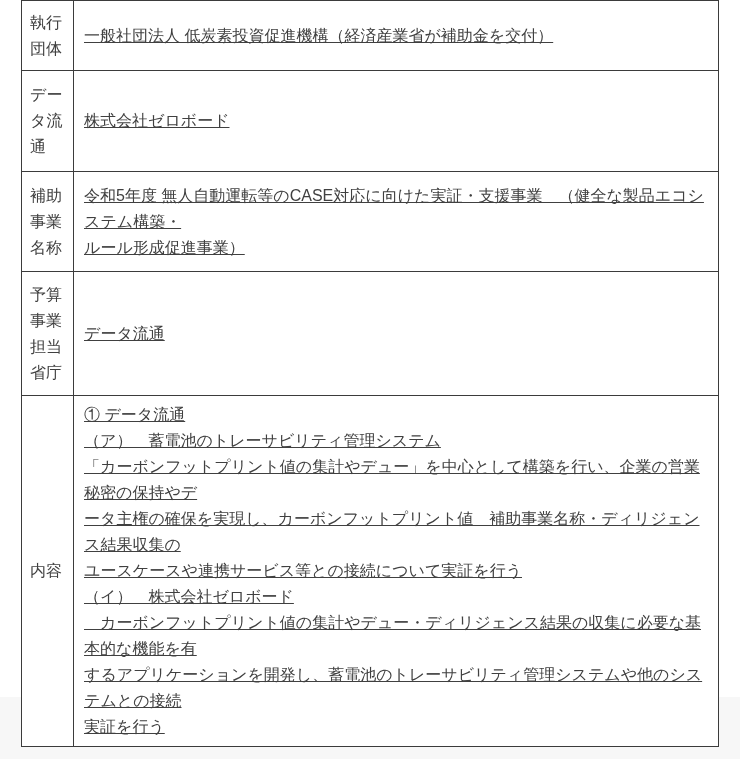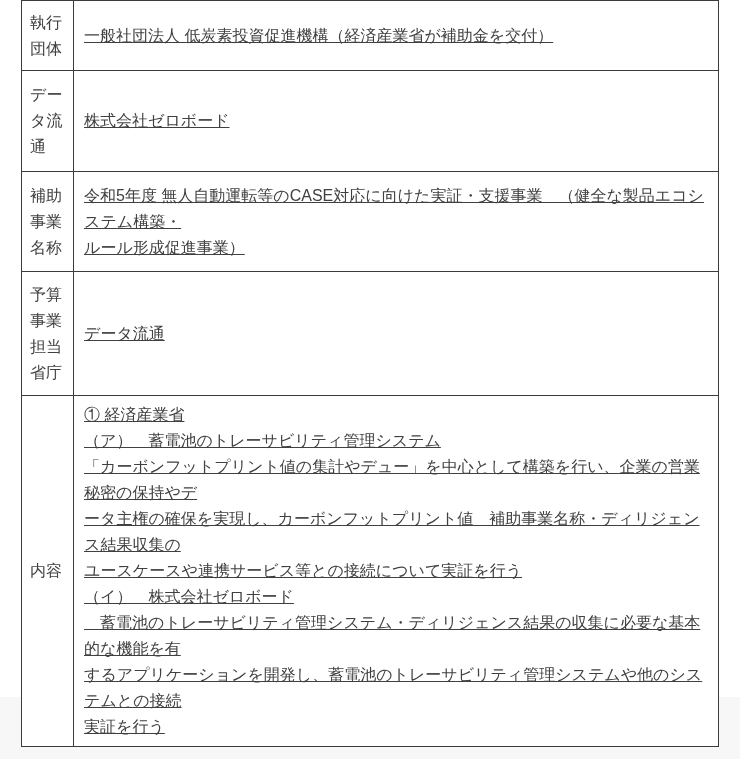--- a/index.html
+++ b/index.html
@@ -78,27 +78,27 @@
       </tr>
       <tr class="r3">
         <td class="label-cell">予算事業担当省庁</td>
         <td class="value-cell">
           <div class="line">データ流通</div>
         </td>
       </tr>
       <tr class="r4">
         <td class="label-cell">内容</td>
         <td class="value-cell">
-          <div class="line">① 経済産業省</div>
+          <div class="line">① データ流通</div>
           <div class="line">（ア）　蓄電池のトレーサビリティ管理システム</div>
           <div class="line">「カーボンフットプリント値の集計やデュー」を中心として構築を行い、企業の営業秘密の保持やデ</div>
           <div class="line">ータ主権の確保を実現し、カーボンフットプリント値　補助事業名称・ディリジェンス結果収集の</div>
           <div class="line">ユースケースや連携サービス等との接続について実証を行う</div>
           <div class="line">（イ）　株式会社ゼロボード</div>
-          <div class="line">　蓄電池のトレーサビリティ管理システム・ディリジェンス結果の収集に必要な基本的な機能を有</div>
+          <div class="line">　カーボンフットプリント値の集計やデュー・ディリジェンス結果の収集に必要な基本的な機能を有</div>
           <div class="line">するアプリケーションを開発し、蓄電池のトレーサビリティ管理システムや他のシステムとの接続</div>
           <div class="line">実証を行う</div>
         </td>
       </tr>
 
     </tbody>
   </table>
 </div>
 
 </body></html>

